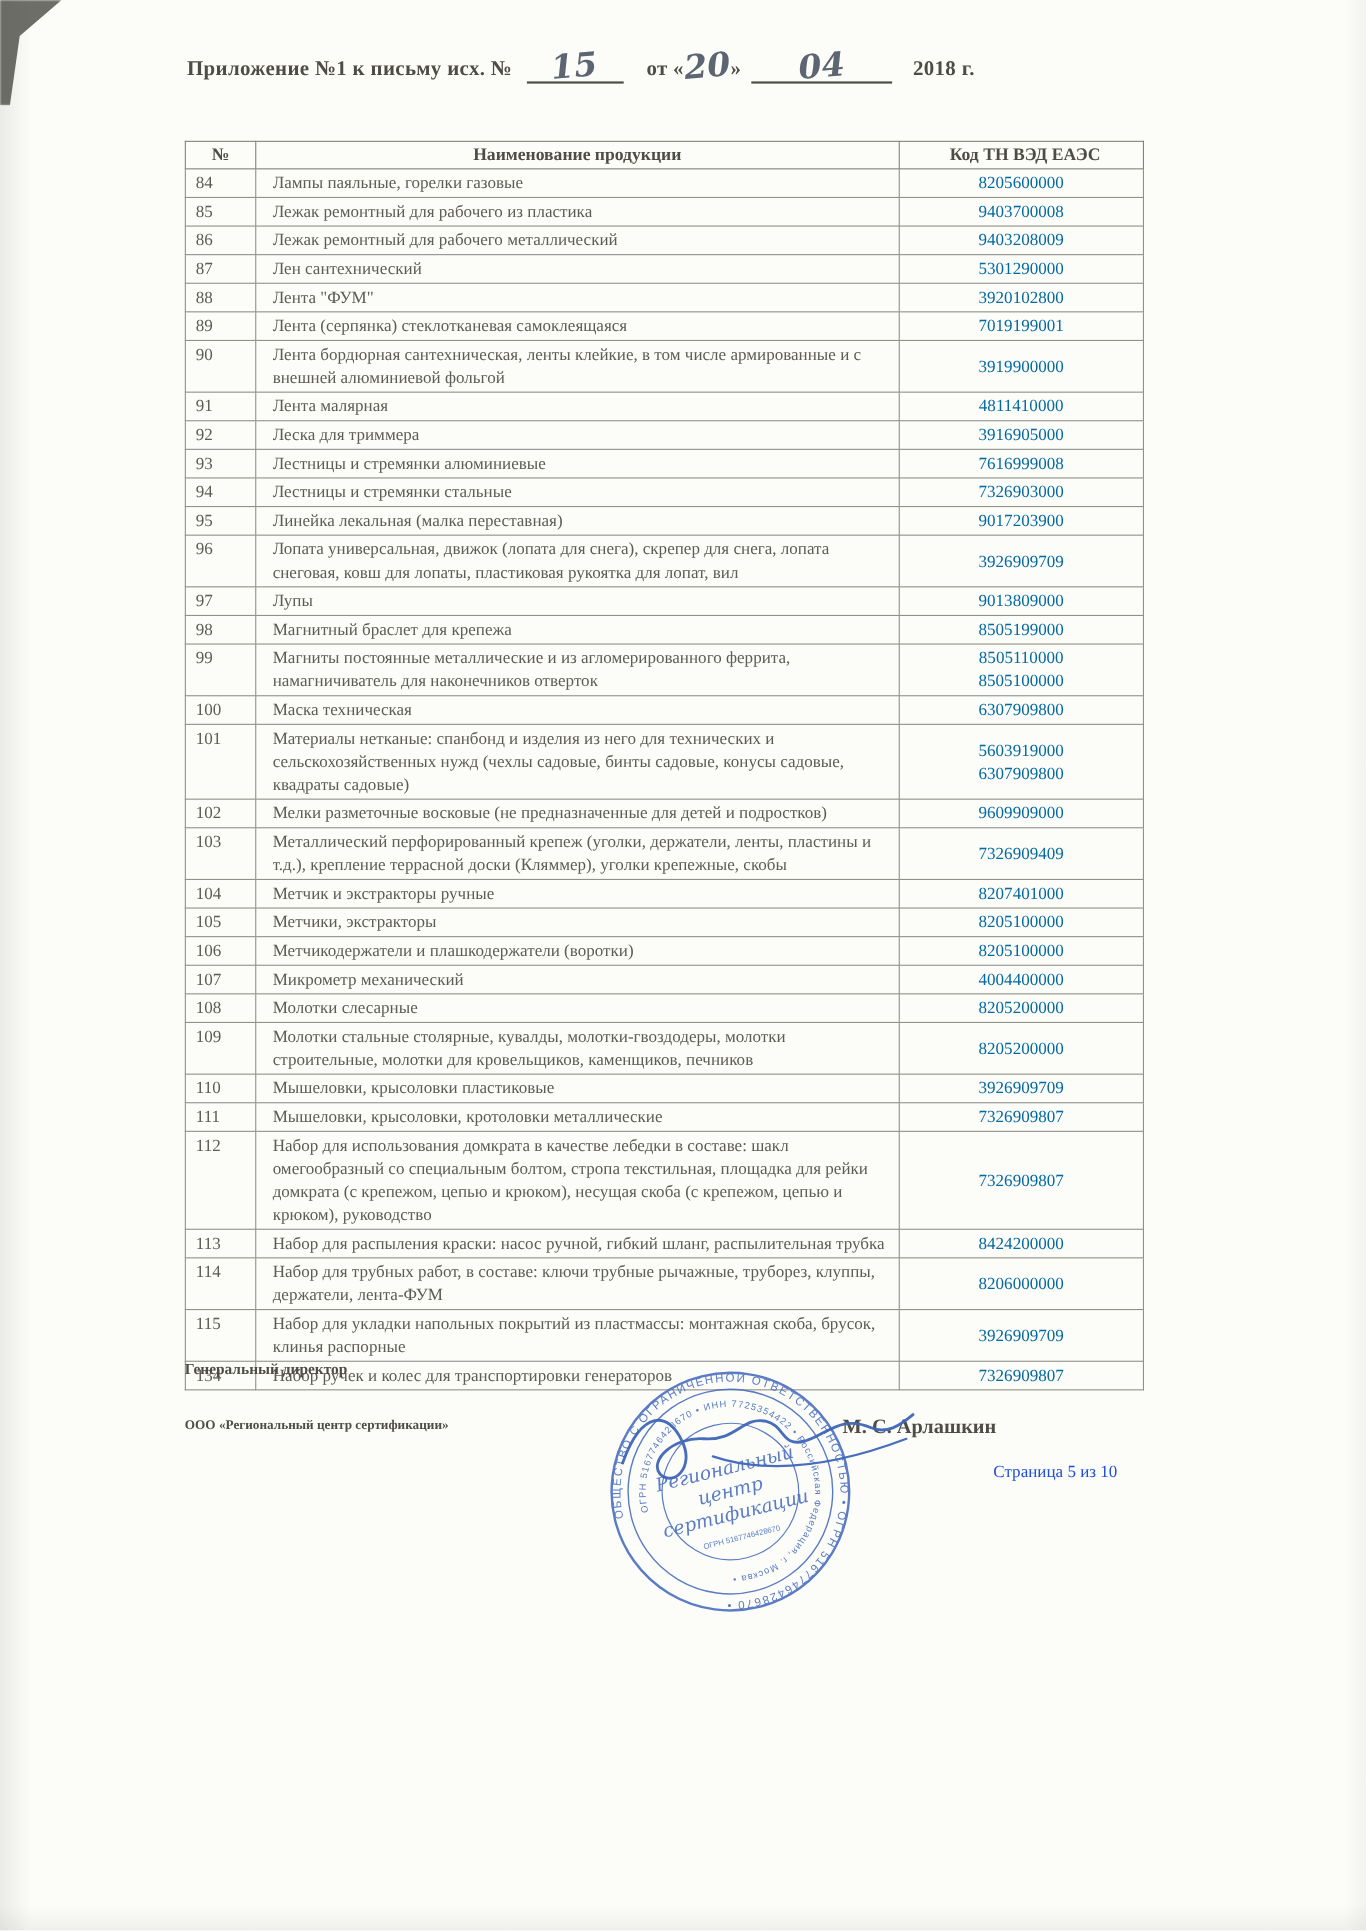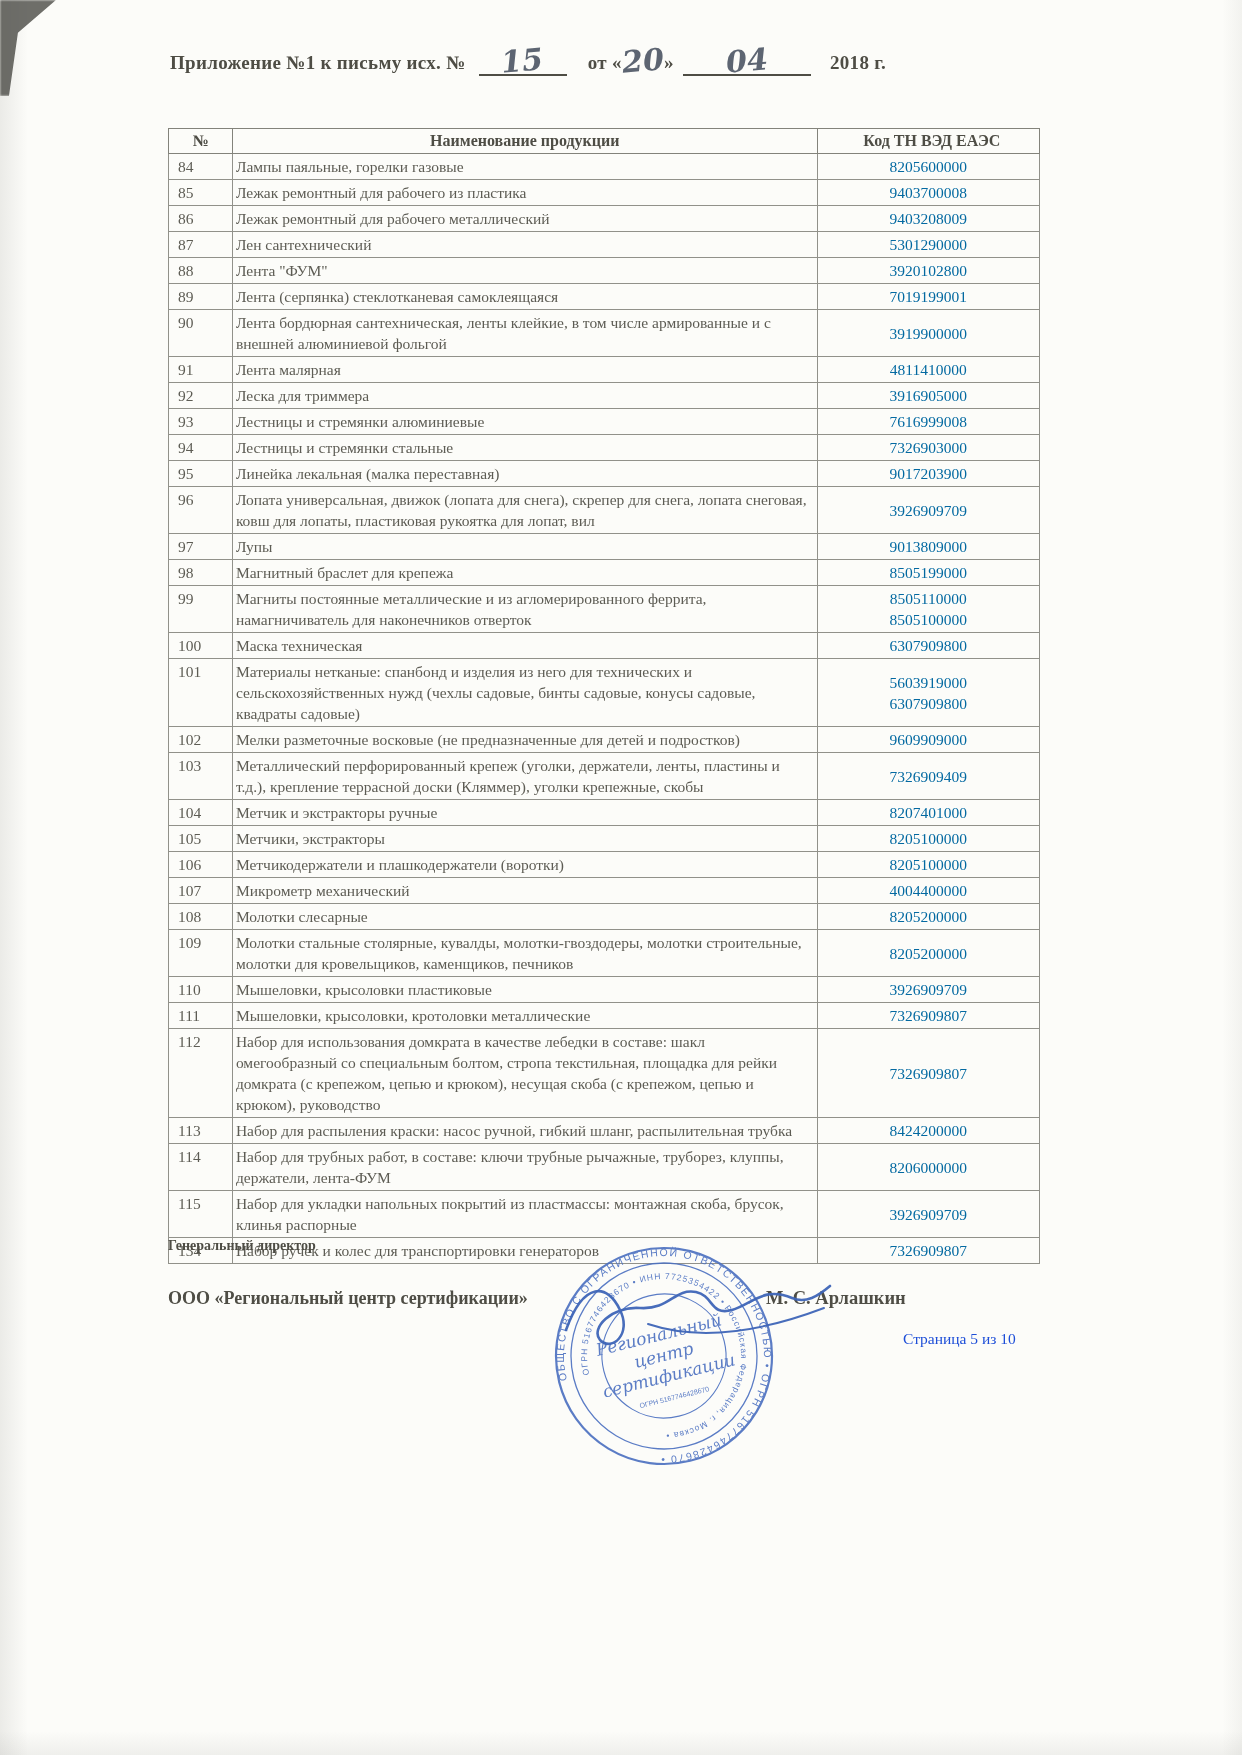--- a/index.html
+++ b/index.html
@@ -12,27 +12,27 @@
     clip-path:polygon(0 0,100% 0,32% 34%,16% 100%,0 100%);opacity:.8;filter:blur(1px);}
   .doc-header{position:absolute;left:170px;top:52px;font-size:19px;font-weight:bold;color:#4e4d45;letter-spacing:.3px;white-space:nowrap;}
   .hw{display:inline-block;font-style:italic;font-weight:600;font-family:"DejaVu Serif",serif;color:#5d6572;font-size:30px;line-height:18px;vertical-align:-2px;transform:rotate(-5deg);}
   .slot{display:inline-block;border-bottom:2px solid #4e4d45;text-align:center;}
   .slot-num{min-width:88px;margin:0 16px 0 8px;}
   .slot-month{min-width:128px;margin:0 14px 0 4px;}
   table.products{position:absolute;left:168px;top:128px;width:872px;border-collapse:collapse;}
   .products th{border:1.4px solid #83837b;font-size:16px;color:#4e4d45;padding:3px 4px;font-weight:bold;}
   .products td{border:1px solid #91918a;font-size:15.5px;line-height:21px;padding:2px 8px;color:#5d5c54;}
   td.col-num{vertical-align:top;text-align:left;padding-left:9px;width:46px;}
-  td.col-name{vertical-align:top;padding-left:3px;}
+  td.col-name{vertical-align:top;padding-left:15px;}
   td.col-code{vertical-align:middle;text-align:center;color:#0369a1;white-space:pre-line;width:206px;}
   th.h-num{width:46px;}
   th.h-name{width:578px;}
   th.h-code{width:206px;padding-left:11px;}
   .director-title{position:absolute;left:168px;top:1238px;font-size:14px;font-weight:bold;color:#4e4d45;}
-  .company-row{position:absolute;left:168px;top:1288px;font-size:18px;font-weight:bold;color:#4e4d45;}
+  .company-row{position:absolute;left:168px;top:1288px;font-size:12px;font-weight:bold;color:#4e4d45;}
   .director-name{position:absolute;left:766px;top:1288px;font-size:18.5px;font-weight:bold;color:#4e4d45;}
   .page-counter{position:absolute;left:903px;top:1330px;font-size:15.5px;color:#1d4ed8;}
   .stamp{position:absolute;left:536px;top:1230px;width:256px;height:252px;opacity:.9;}
   .signature{position:absolute;left:552px;top:1258px;width:290px;height:115px;}
 </style>
 </head>
 <body>
 
 <div class="scan-edge"></div>
 <div class="corner-artifact"></div>

